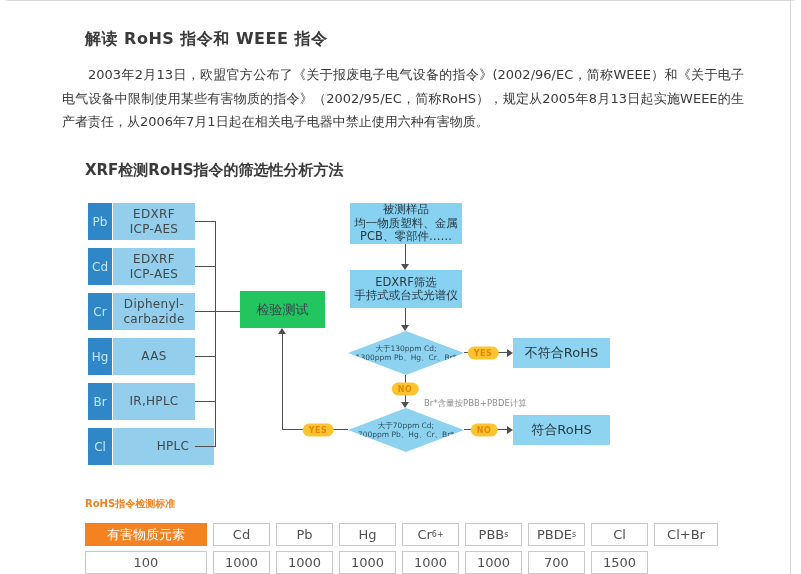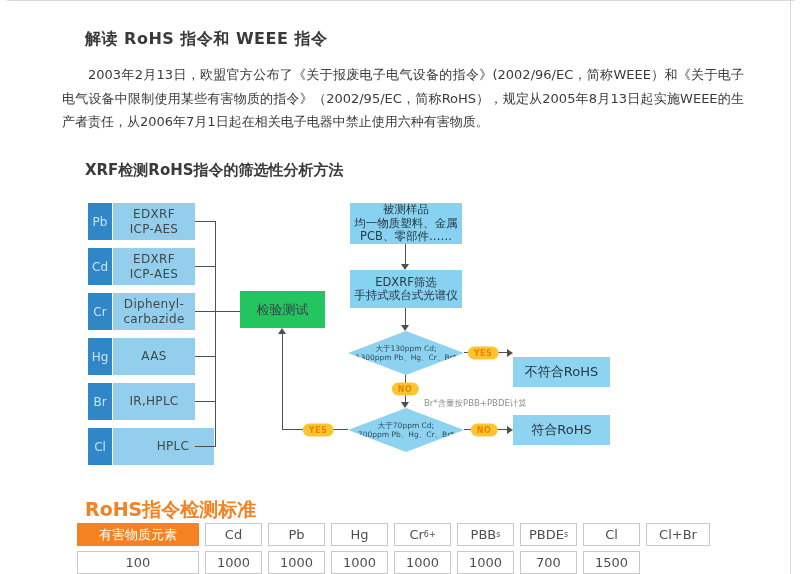--- a/index.html
+++ b/index.html
@@ -31,22 +31,22 @@
         display:flex;align-items:center;justify-content:center;text-align:center;
         font-size:7.5px;line-height:9.5px;color:#2b4c5c;white-space:pre-line;}
   .pill{position:absolute;transform:translate(-50%,-50%);background:#fdc431;color:#e88600;
         font-size:8px;font-weight:bold;padding:2px 6px;border-radius:7px;letter-spacing:.5px;z-index:3;}
   .ar-d{position:absolute;width:0;height:0;border-left:4px solid transparent;border-right:4px solid transparent;border-top:6px solid #4f4f4f;}
   .ar-r{position:absolute;width:0;height:0;border-top:4px solid transparent;border-bottom:4px solid transparent;border-left:6px solid #4f4f4f;}
   .ar-u{position:absolute;width:0;height:0;border-left:4px solid transparent;border-right:4px solid transparent;border-bottom:6px solid #4f4f4f;}
   .note{position:absolute;left:424px;top:398px;font-size:8.5px;color:#8f8f8f;}
 
   
-  .std-title{position:absolute;left:85px;top:497px;font-size:19px;font-weight:600;color:#f58220;}
-  .std-table{position:absolute;left:77px;top:523px;display:grid;
+  .std-title{position:absolute;left:85px;top:497px;font-size:10px;font-weight:600;color:#f58220;}
+  .std-table{position:absolute;left:85px;top:523px;display:grid;
              grid-template-columns:122px repeat(7,57px) 64px;column-gap:6px;row-gap:5px;}
   .tlabel{background:#f58220;color:#fff;font-size:13px;height:23px;display:flex;
           align-items:center;justify-content:center;}
   .tcell{background:#fff;border:1px solid #c9c9c9;box-sizing:border-box;height:23px;
          display:flex;align-items:center;justify-content:center;font-size:13px;color:#4f4f4f;}
   .sup{font-size:8px;vertical-align:super;line-height:0;}
   .sub{font-size:8px;vertical-align:sub;line-height:0;}
 </style>
 </head>
 <body>
@@ -96,21 +96,21 @@
   <div class="fbox" style="left:350px;top:270px;width:112px;height:38px;">EDXRF筛选
 手持式或台式光谱仪</div>
   <div class="vline" style="left:405px;top:308px;height:17px;"></div>
   <div class="ar-d" style="left:401px;top:325px;"></div>
 
   <div class="diamond" style="left:348px;top:331px;">大于130ppm Cd;
 1300ppm Pb、Hg、Cr、Br*</div>
   <div class="hline" style="left:464px;top:352px;width:43px;"></div>
   <div class="ar-r" style="left:507px;top:349px;"></div>
   <div class="pill" style="left:483px;top:353px;">YES</div>
-  <div class="rbox" style="left:513px;top:357px;width:97px;height:30px;">不符合RoHS</div>
+  <div class="rbox" style="left:513px;top:338px;width:97px;height:30px;">不符合RoHS</div>
 
   <div class="vline" style="left:405px;top:375px;height:27px;"></div>
   <div class="ar-d" style="left:401px;top:402px;"></div>
   <div class="pill" style="left:405px;top:389px;">NO</div>
 
   <div class="note">Br*含量按PBB+PBDE计算</div>
 
   <div class="diamond" style="left:348px;top:408px;">大于70ppm Cd;
 700ppm Pb、Hg、Cr、Br*</div>
   <div class="hline" style="left:464px;top:429px;width:43px;"></div>

